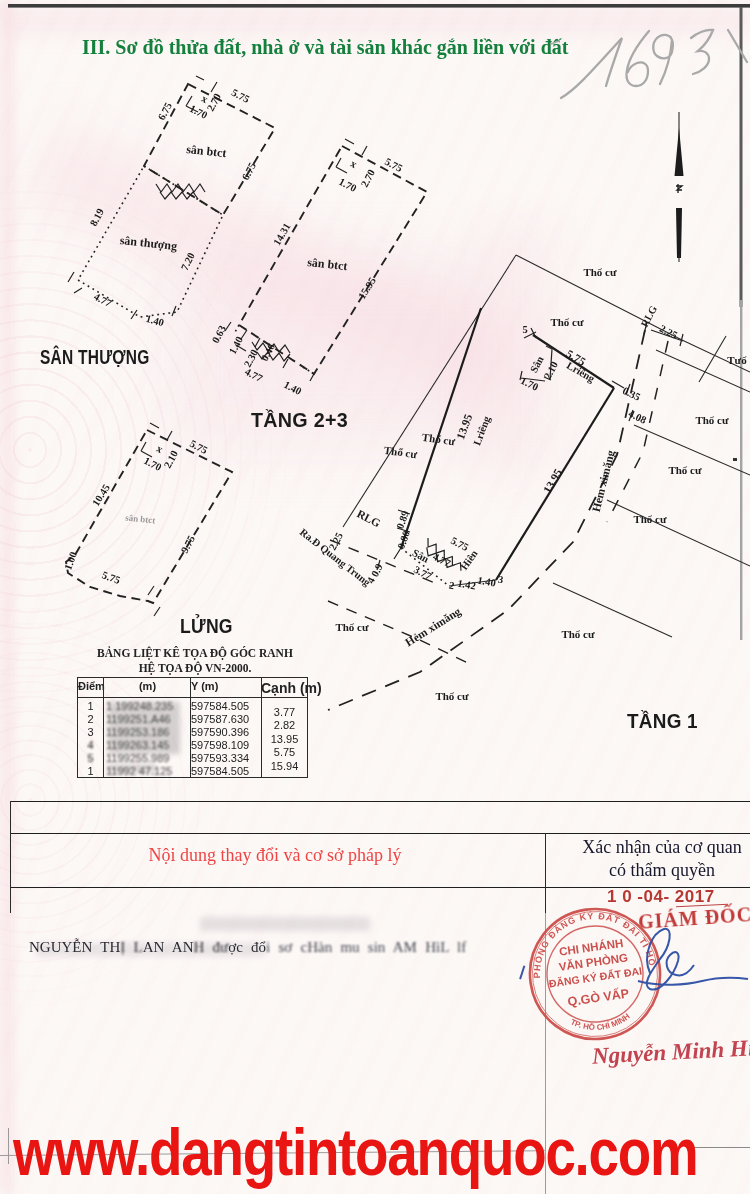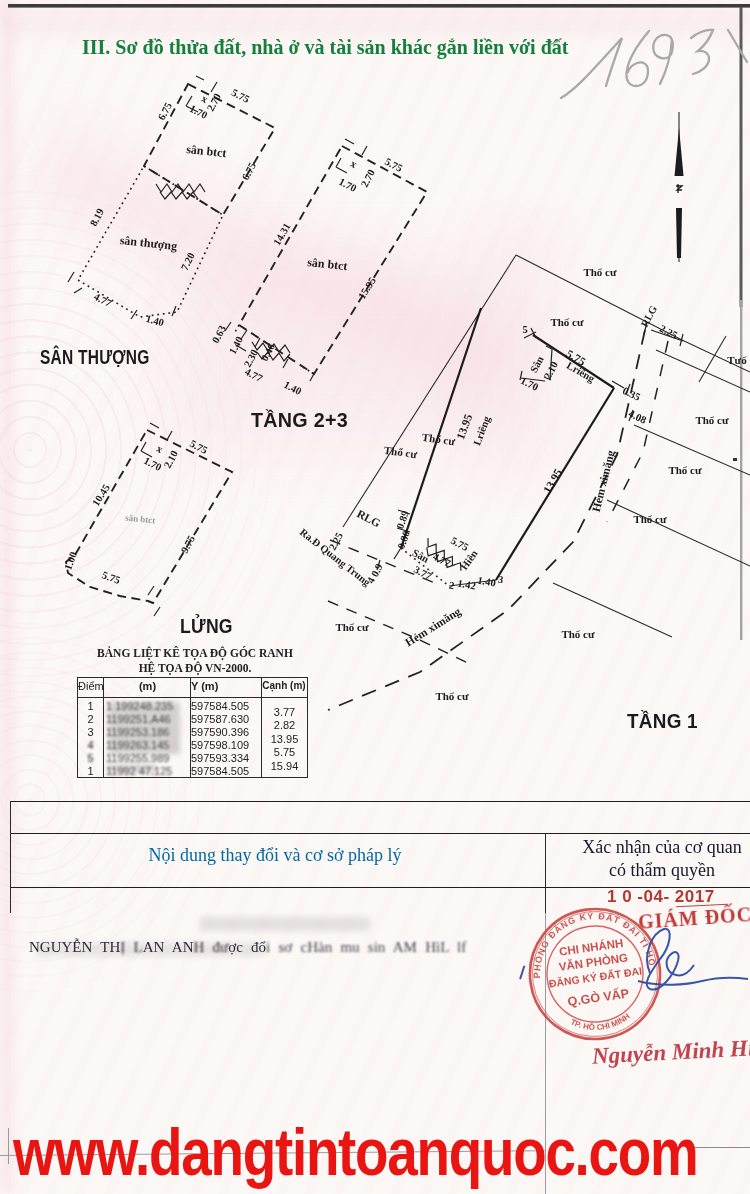--- a/index.html
+++ b/index.html
@@ -310,24 +310,24 @@
 <text class="big" transform="translate(627 728) scale(0.9 1)">TẦNG 1</text>
 </svg>
 
 <div class="abs" style="left:75px;top:646px;width:240px;text-align:center;
      font:bold 11.5px 'Liberation Serif',serif;color:#222;line-height:15px;">BẢNG LIỆT KÊ TỌA ĐỘ GÓC RANH<br>HỆ TỌA ĐỘ VN-2000.</div>
 
 <div id="coordtable" class="abs" style="left:77px;top:677px;width:229px;height:99px;
      border:1.6px solid #2a2a2a;font:11px 'Liberation Sans',sans-serif;color:#222;">
 
   <div class="abs" style="left:0;top:0;width:100%;height:19px;border-bottom:1.2px solid #2a2a2a;"></div>
-  <div class="abs" style="left:0;top:2px;width:26px;text-align:left;font-weight:normal;">Điểm</div>
+  <div class="abs" style="left:0;top:2px;width:26px;text-align:right;font-weight:bold;">Điểm</div>
   <div class="abs" style="left:26px;top:2px;width:87px;text-align:center;font-weight:bold;">(m)</div>
   <div class="abs" style="left:113px;top:2px;width:71px;text-align:left;font-weight:bold;">Y (m)</div>
-  <div class="abs" style="left:183px;top:2px;width:46px;text-align:center;font-weight:bold;font-size:10px;white-space:nowrap;">Cạnh (m)</div>
+  <div class="abs" style="left:183px;top:2px;width:46px;text-align:right;font-weight:bold;font-size:14px;white-space:nowrap;">Cạnh (m)</div>
 
   <div class="abs" style="left:25px;top:0;width:0;height:99px;border-left:1.1px solid #2a2a2a;"></div>
   <div class="abs" style="left:112px;top:0;width:0;height:99px;border-left:1.1px solid #2a2a2a;"></div>
   <div class="abs" style="left:183px;top:0;width:0;height:99px;border-left:1.1px solid #2a2a2a;"></div>
 
   <div class="abs" style="left:0;top:22px;width:25px;text-align:center;line-height:13.1px;">1<br>2<br>3<br><span style="filter:blur(0.8px)">4</span><br><span style="filter:blur(0.8px)">5</span><br>1</div>
 
   <div class="abs" style="left:28px;top:22px;width:84px;text-align:left;line-height:13.1px;filter:blur(1.2px);color:#474747;">1 199248.235<br>1199251.A46<br>1199253.186<br>1199263.145<br>1199255.989<br>11992 47.125</div>
 
   <div class="abs" style="left:30px;top:24px;width:72px;height:52px;background:rgba(70,70,70,0.22);filter:blur(2.5px);"></div>
@@ -338,21 +338,21 @@
   <div class="abs" style="left:184px;top:28px;width:45px;text-align:center;line-height:13.4px;">3.77<br>2.82<br>13.95<br>5.75<br>15.94</div>
 </div>
 
 <div id="sec4" class="abs" style="left:0;top:795px;width:750px;height:399px;">
 
   <div class="abs" style="left:10px;top:6px;width:740px;height:0;border-top:1.8px solid #1f1f1f;"></div>
 
 
   <div class="abs" style="left:10px;top:38px;width:740px;height:0;border-top:1.4px solid #1f1f1f;"></div>
 
-  <div class="abs" style="left:30px;top:50px;width:490px;text-align:center;font:18px 'Liberation Serif',serif;color:#0369a1;">Nội dung thay đổi và cơ sở pháp lý</div>
+  <div class="abs" style="left:30px;top:50px;width:490px;text-align:center;font:18px 'Liberation Serif',serif;color:#ef4444;">Nội dung thay đổi và cơ sở pháp lý</div>
 
   <div class="abs" style="left:556px;top:41px;width:212px;text-align:center;font:18px 'Liberation Serif',serif;color:#17172c;line-height:22.5px;">Xác nhận của cơ quan<br>có thẩm quyền</div>
 
   <div class="abs" style="left:10px;top:92px;width:740px;height:0;border-top:1.4px solid #1f1f1f;"></div>
 
   <div class="abs" style="left:10px;top:6px;width:0;height:112px;border-left:1.6px solid #2a2a2a;"></div>
 
   <div class="abs" style="left:545px;top:38px;width:0;height:80px;border-left:1.5px solid #2a2a2a;"></div>
   <div class="abs" style="left:545px;top:118px;width:0;height:281px;border-left:1.2px solid #9a9aa2;"></div>
 

